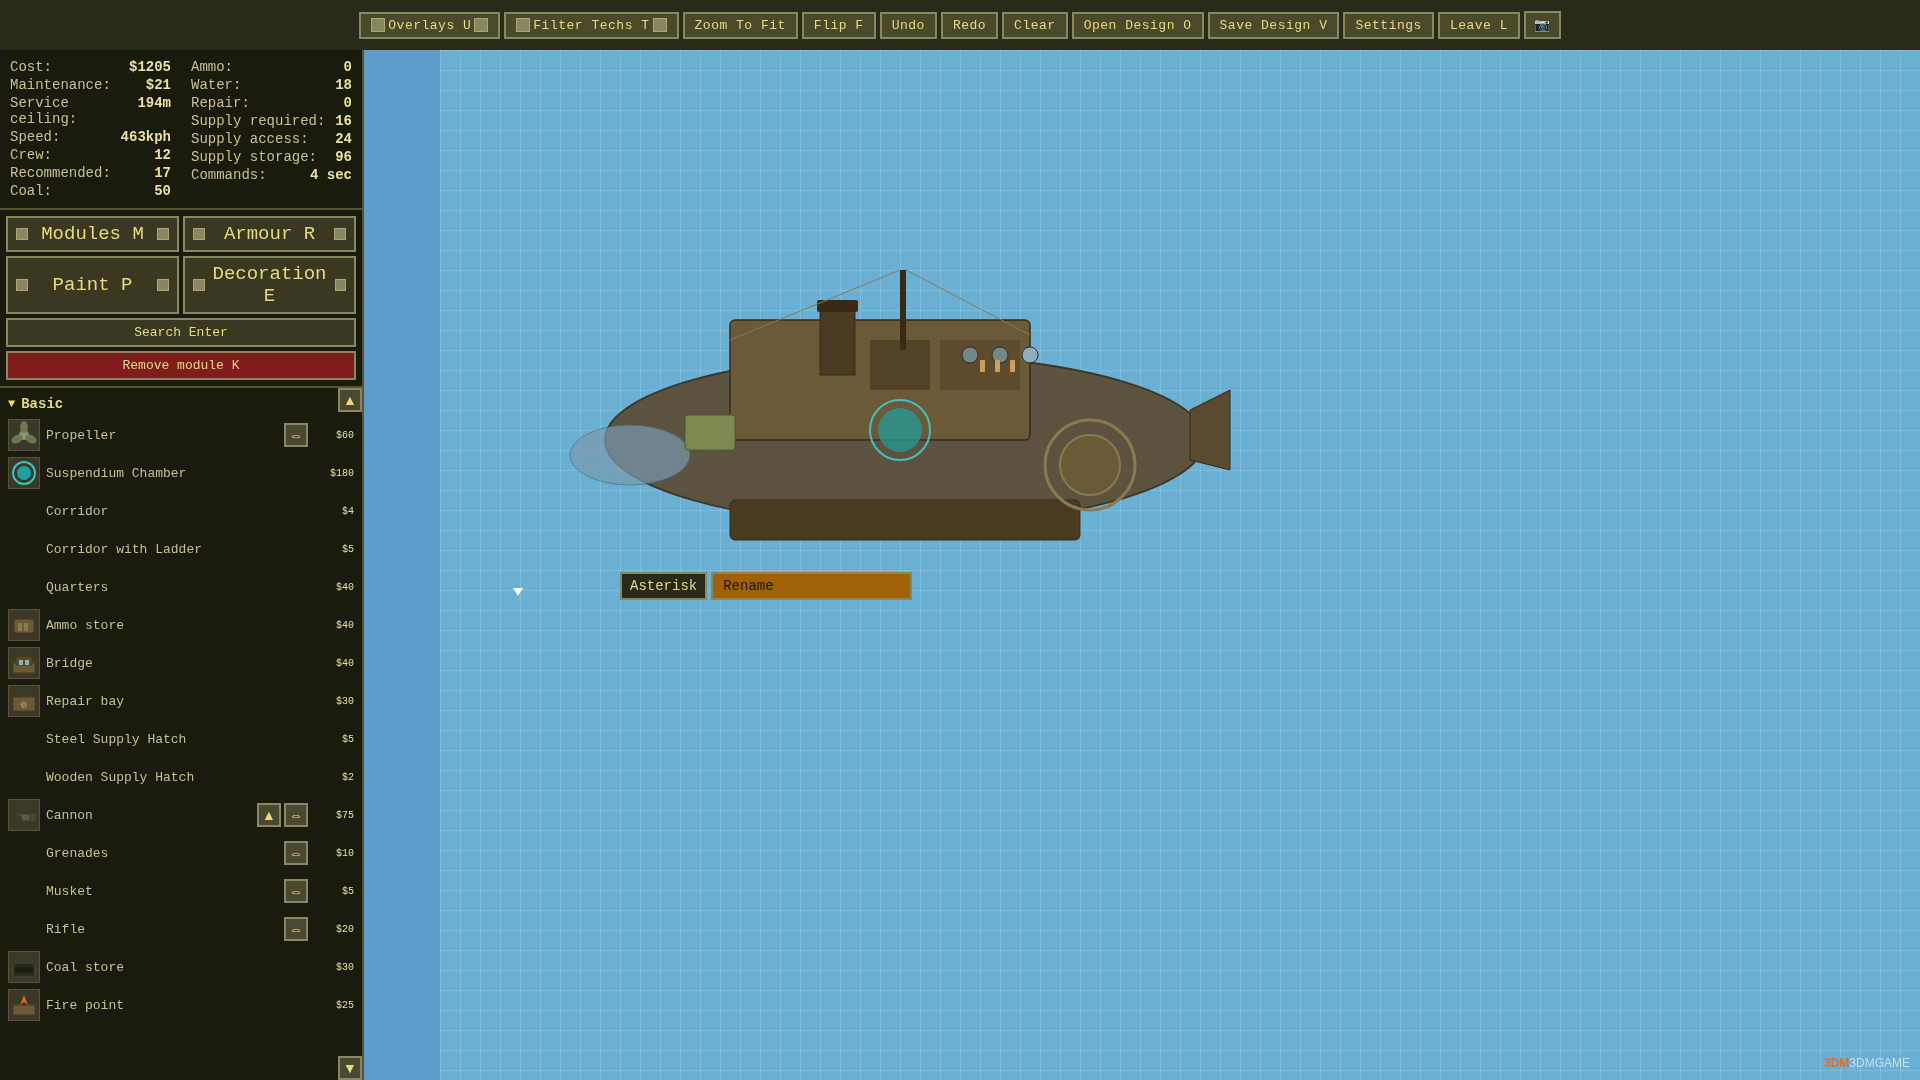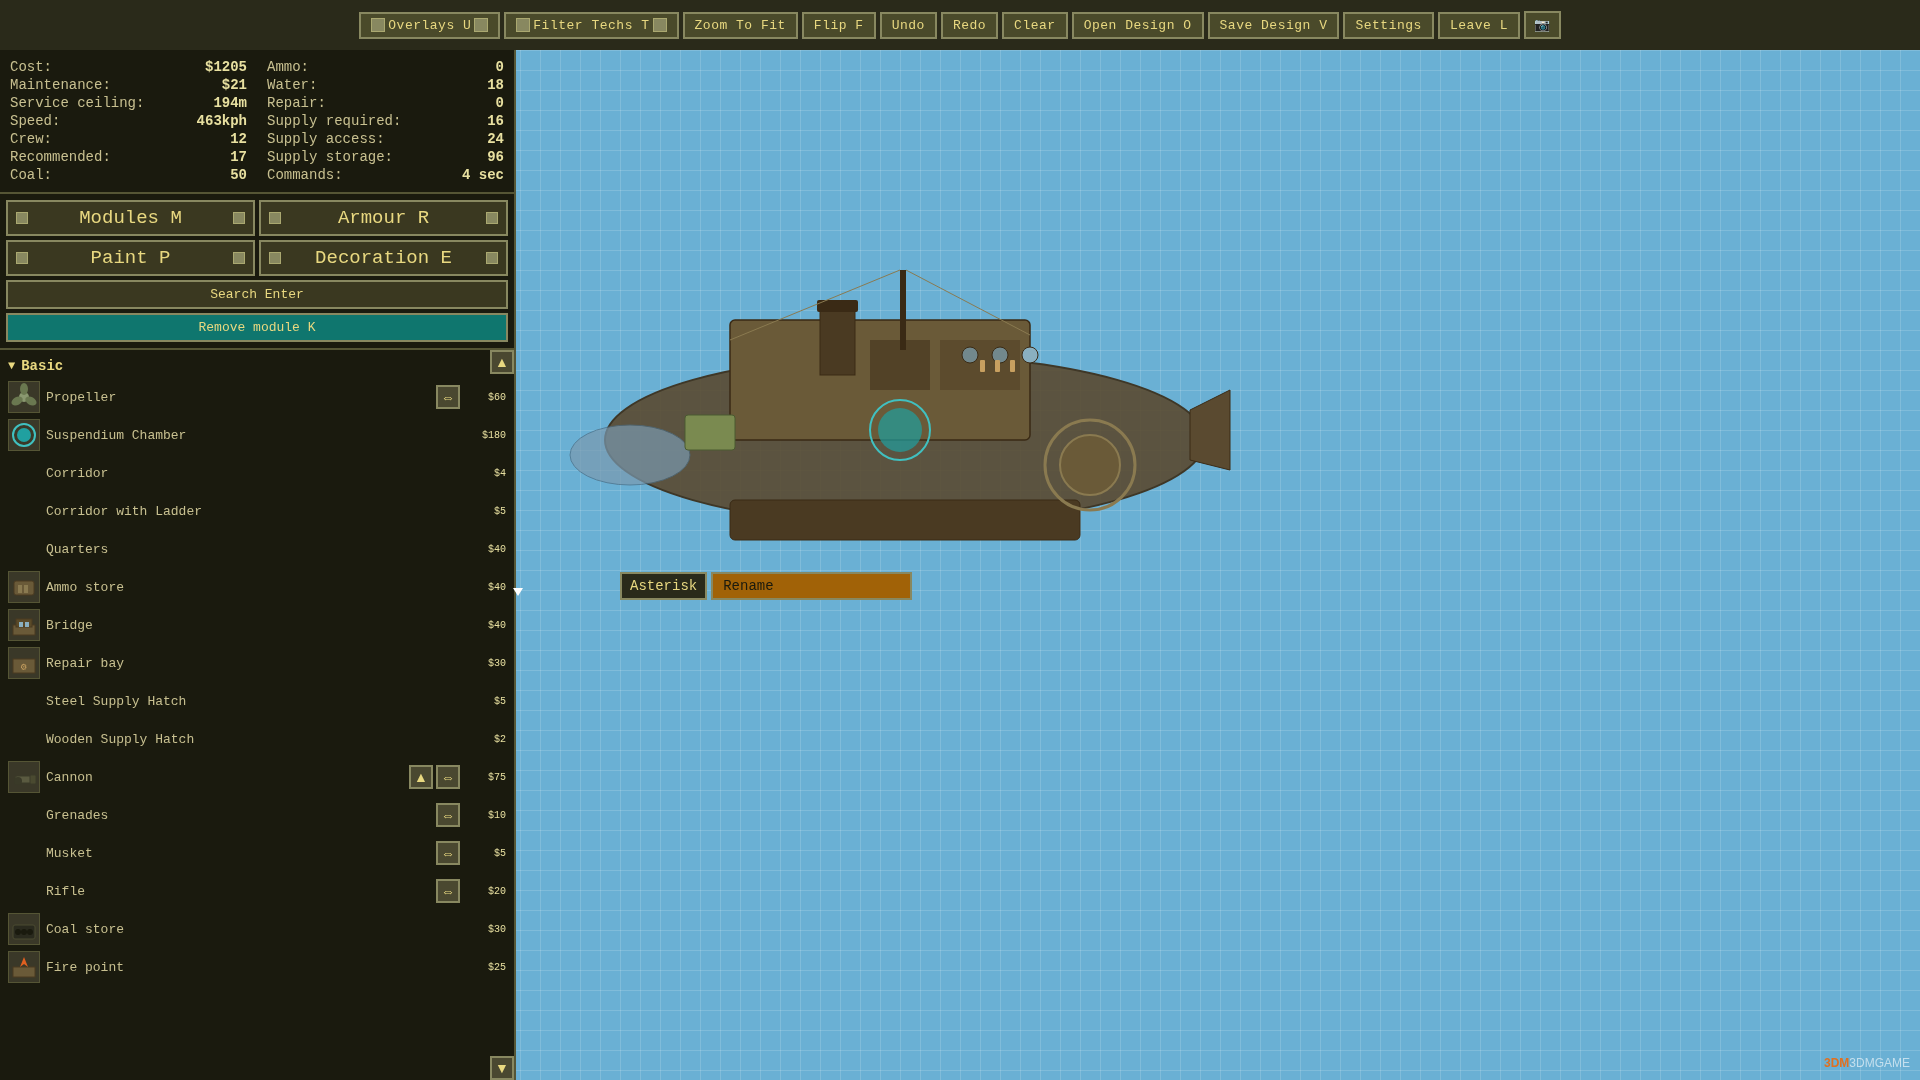--- a/index.html
+++ b/index.html
@@ -66,21 +66,21 @@
       height: 14px;
       background: #888860;
       border: 1px solid #aaa870;
     }
 
     
     .left-panel {
       position: absolute;
       top: 50px;
       left: 0;
-      width: 516px;
+      width: 364px;
       bottom: 0;
       background: #1a1a0e;
       border-right: 2px solid #555535;
       display: flex;
       flex-direction: column;
       z-index: 5;
     }
 
     
     .stats-area {
@@ -148,21 +148,21 @@
       color: #e8d880;
       font-family: 'Courier New', monospace;
       font-size: 13px;
       padding: 5px 8px;
       cursor: pointer;
       text-align: center;
     }
 
     .remove-btn {
       grid-column: 1 / -1;
-      background: #0f766e;
+      background: #7f1d1d;
       border: 2px solid #888860;
       color: #e8d880;
       font-family: 'Courier New', monospace;
       font-size: 13px;
       padding: 5px 8px;
       cursor: pointer;
       text-align: center;
       display: flex;
       align-items: center;
       justify-content: space-between;

